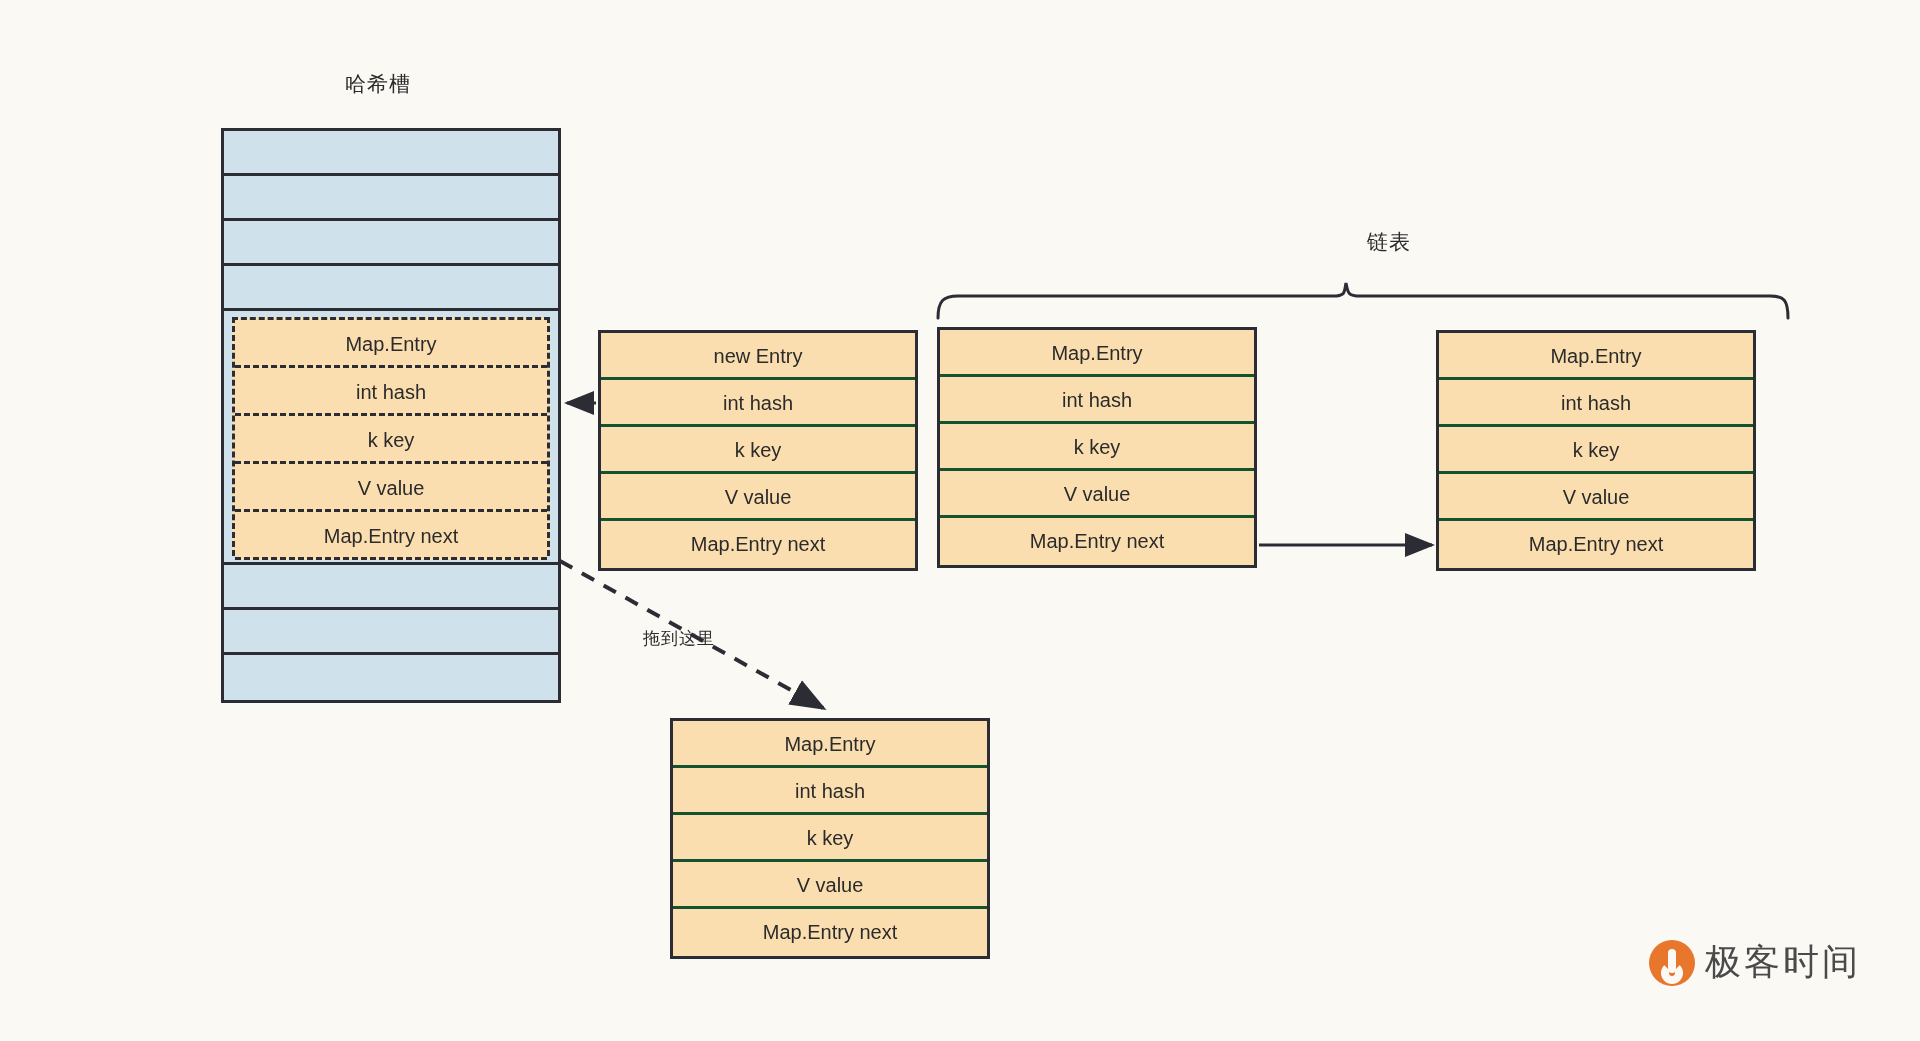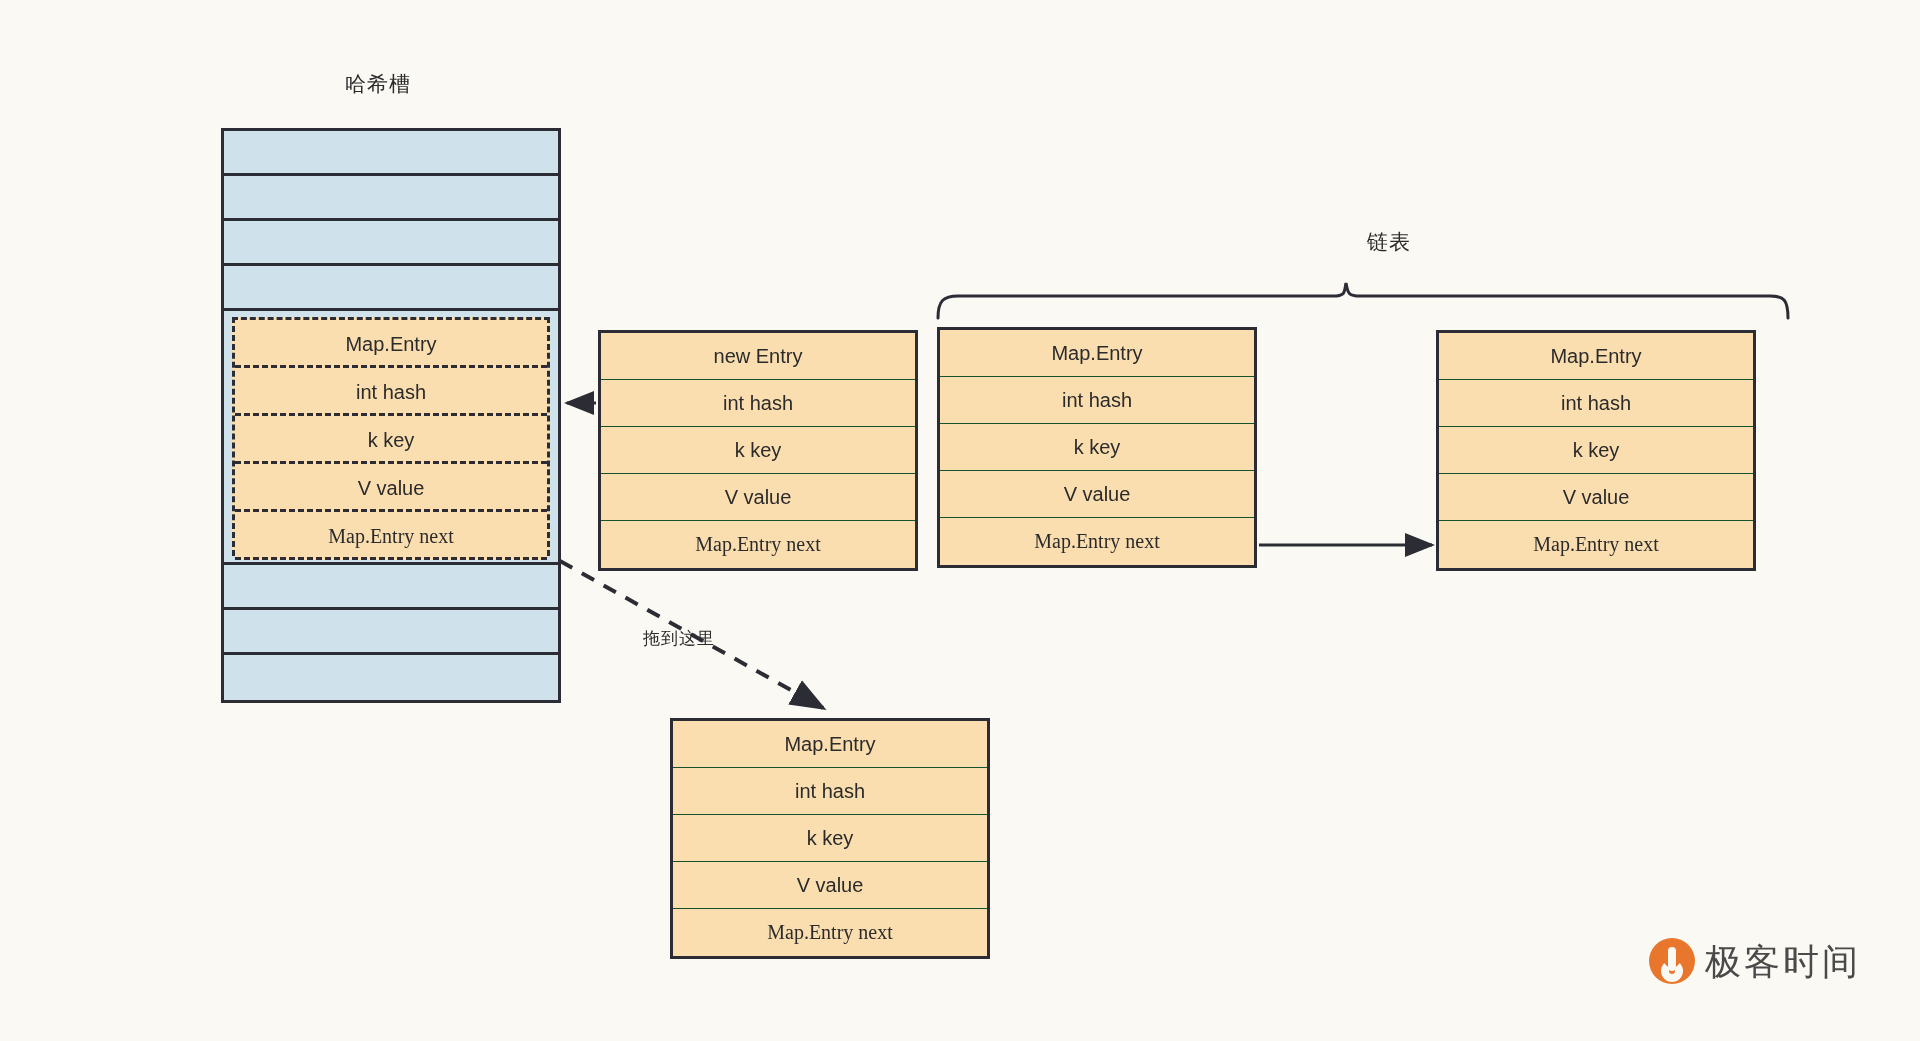--- a/index.html
+++ b/index.html
@@ -70,31 +70,31 @@
   }
   .entry-box.dashed {
     border: 3px dashed #2c2c34;
   }
   .entry-row {
     height: 47px;
     line-height: 47px;
     text-align: center;
     font-size: 20px;
     color: #2b2b2b;
-    border-bottom: 1px solid #14532d;
+    border-bottom: 3px solid #14532d;
     box-sizing: border-box;
     background: #fbdeb0;
     white-space: nowrap;
   }
   .entry-box.dashed .entry-row {
     border-bottom: 3px dashed #2c2c34;
     height: 48px;
     line-height: 48px;
   }
-  .entry-row:last-child { border-bottom: none; font-family: Liberation Serif, serif; }
+  .entry-row:last-child { border-bottom: none; }
 
   #new-entry-box  { left: 598px;  top: 330px; width: 320px; }
   #list-entry-1   { left: 937px;  top: 327px; width: 320px; }
   #list-entry-2   { left: 1436px; top: 330px; width: 320px; }
   #dropped-entry  { left: 670px;  top: 718px; width: 320px; }
 
   #embedded-entry { left: 0px; top: 0px; width: 100%; height: 100%; }
 
   
   #overlay {
@@ -102,21 +102,21 @@
     left: 0; top: 0;
     width: 1920px; height: 1041px;
     pointer-events: none;
   }
 
   
   #logo {
     left: 1649px;
     top: 938px;
     display: flex;
-    align-items: flex-start;
+    align-items: center;
     gap: 10px;
   }
   #logo-mark {
     width: 46px; height: 46px;
     border-radius: 50%;
     background: #e8762c;
     position: relative;
     flex: none;
   }
   #logo-mark::after {

